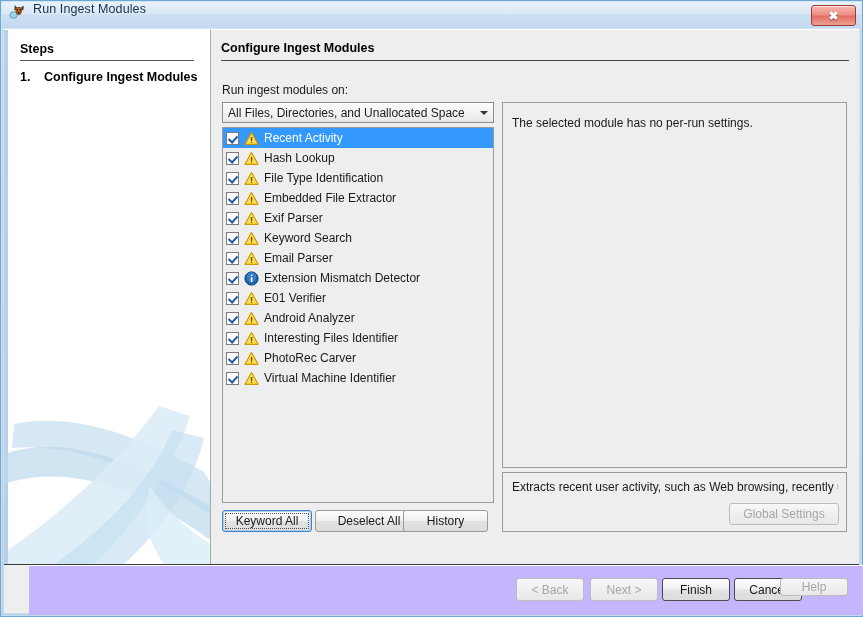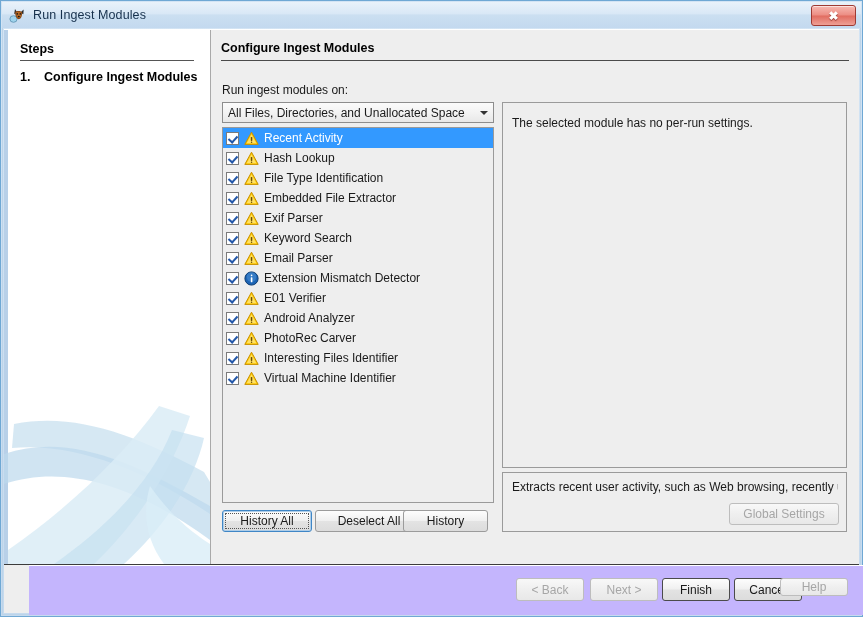--- a/index.html
+++ b/index.html
@@ -36,21 +36,20 @@
     pointer-events: none;
   }
 
   
   .titlebar {
     position: absolute;
     left: 2px; top: 2px;
     width: 859px; height: 26px;
     background: linear-gradient(to bottom, #e9f2fa 0%, #d9e8f6 45%, #cbdff1 50%, #c3d9ef 100%);
     display: flex;
-    align-items: center;
   }
   .title-icon {
     width: 18px; height: 18px;
     margin-left: 7px;
     margin-right: 6px;
     position: relative;
     flex: 0 0 auto;
   }
   .title-text {
     font-size: 12.5px;
@@ -507,47 +506,47 @@
             <span class="mod-label">Android Analyzer</span>
           </div>
           <div class="mod-row">
             <span class="cb checked"></span>
             <span class="mod-icon"><svg width="15" height="15" viewBox="0 0 15 15">
                 <path d="M7.5 1.2 L14.2 13.4 L0.8 13.4 Z" fill="#ffcc00" stroke="#c89000" stroke-width="1" stroke-linejoin="round"></path>
                 <path d="M7.5 3.4 L12.3 12.2 L2.7 12.2 Z" fill="#ffe066" stroke="none"></path>
                 <rect x="6.8" y="5.9" width="1.5" height="4" rx="0.6" fill="#6b4e00"></rect>
                 <rect x="6.8" y="10.5" width="1.5" height="1.5" rx="0.7" fill="#6b4e00"></rect>
               </svg></span>
+            <span class="mod-label">Interesting Files Identifier</span>
+          </div>
+          <div class="mod-row">
+            <span class="cb checked"></span>
+            <span class="mod-icon"><svg width="15" height="15" viewBox="0 0 15 15">
+                <path d="M7.5 1.2 L14.2 13.4 L0.8 13.4 Z" fill="#ffcc00" stroke="#c89000" stroke-width="1" stroke-linejoin="round"></path>
+                <path d="M7.5 3.4 L12.3 12.2 L2.7 12.2 Z" fill="#ffe066" stroke="none"></path>
+                <rect x="6.8" y="5.9" width="1.5" height="4" rx="0.6" fill="#6b4e00"></rect>
+                <rect x="6.8" y="10.5" width="1.5" height="1.5" rx="0.7" fill="#6b4e00"></rect>
+              </svg></span>
             <span class="mod-label">PhotoRec Carver</span>
-          </div>
-          <div class="mod-row">
-            <span class="cb checked"></span>
-            <span class="mod-icon"><svg width="15" height="15" viewBox="0 0 15 15">
-                <path d="M7.5 1.2 L14.2 13.4 L0.8 13.4 Z" fill="#ffcc00" stroke="#c89000" stroke-width="1" stroke-linejoin="round"></path>
-                <path d="M7.5 3.4 L12.3 12.2 L2.7 12.2 Z" fill="#ffe066" stroke="none"></path>
-                <rect x="6.8" y="5.9" width="1.5" height="4" rx="0.6" fill="#6b4e00"></rect>
-                <rect x="6.8" y="10.5" width="1.5" height="1.5" rx="0.7" fill="#6b4e00"></rect>
-              </svg></span>
-            <span class="mod-label">Interesting Files Identifier</span>
           </div>
           <div class="mod-row">
             <span class="cb checked"></span>
             <span class="mod-icon"><svg width="15" height="15" viewBox="0 0 15 15">
                 <path d="M7.5 1.2 L14.2 13.4 L0.8 13.4 Z" fill="#ffcc00" stroke="#c89000" stroke-width="1" stroke-linejoin="round"></path>
                 <path d="M7.5 3.4 L12.3 12.2 L2.7 12.2 Z" fill="#ffe066" stroke="none"></path>
                 <rect x="6.8" y="5.9" width="1.5" height="4" rx="0.6" fill="#6b4e00"></rect>
                 <rect x="6.8" y="10.5" width="1.5" height="1.5" rx="0.7" fill="#6b4e00"></rect>
               </svg></span>
             <span class="mod-label">Virtual Machine Identifier</span>
           </div>
         </div>
 
       <div class="btn btn-selectall focused" style="position:absolute;">
         <span class="focus-ring"></span>
-        <span>History All</span>
+        <span>Keyword All</span>
       </div>
       <div class="btn btn-deselectall">
         <span>Deselect All</span>
       </div>
       <div class="btn btn-history">
         <span>History</span>
       </div>
 
       <div class="settings-panel">
         <div class="settings-text">The selected module has no per-run settings.</div>

